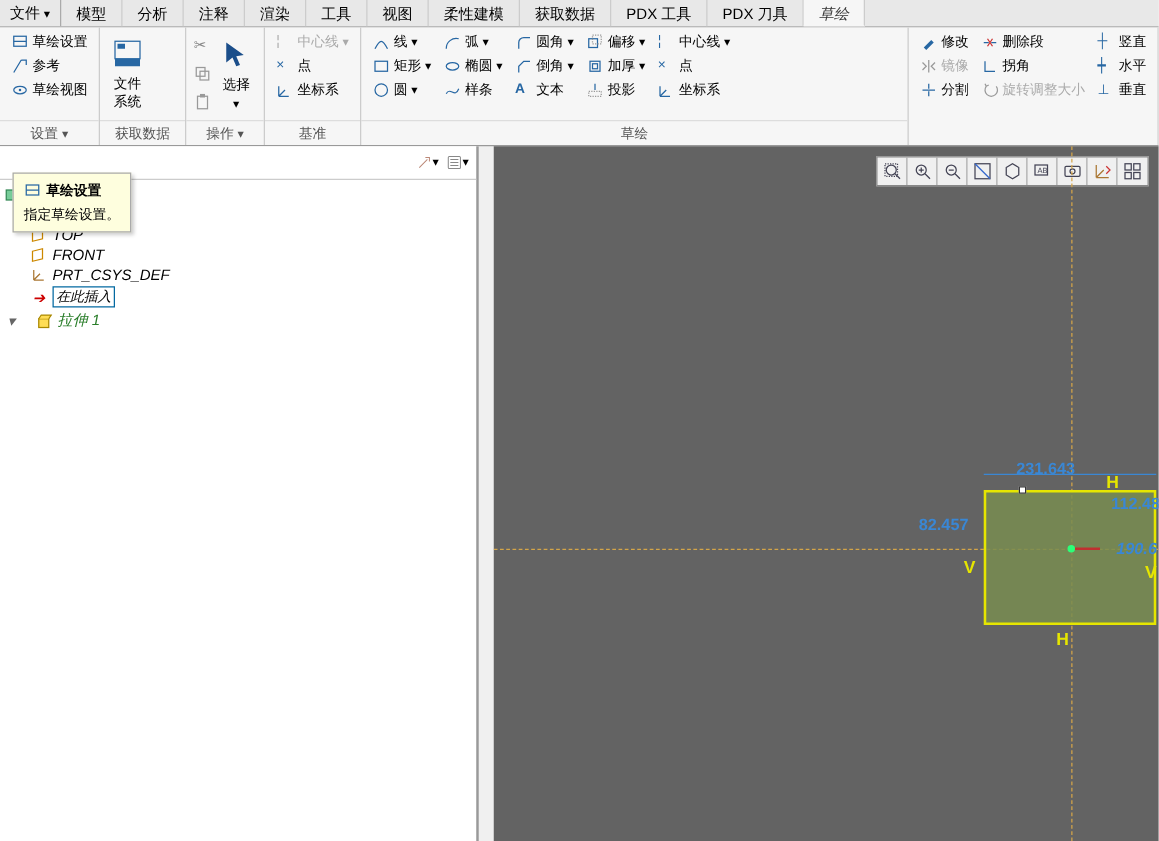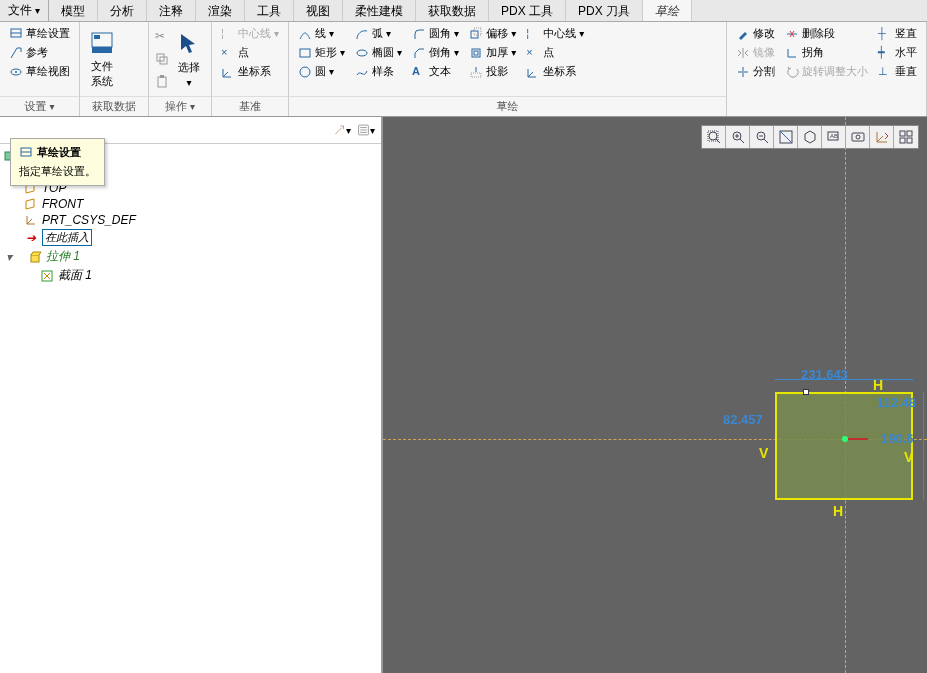--- a/index.html
+++ b/index.html
@@ -34,21 +34,21 @@
 .tree-toolbar { display: flex; justify-content: flex-end; padding: 4px 6px; border-bottom: 1px solid #ccc; gap: 6px; }
 .tree-toolbar .tb-btn { width: 18px; height: 18px; cursor: pointer; display: flex; align-items: center; justify-content: center; }
 .tree { padding: 4px; font-size: 12px; }
 .tree-node { display: flex; align-items: center; gap: 4px; padding: 1px 0; cursor: pointer; font-style: italic; }
 .tree-node .indent { display: inline-block; }
 .tree-node .expander { width: 10px; text-align: center; color: #666; }
 .tree-node .node-icon { width: 14px; height: 14px; display: inline-flex; align-items: center; justify-content: center; }
 .insert-here { border: 1px solid #0369a1; padding: 0 2px; font-size: 11px; }
 
 
-.viewport { flex: 1; background: #636363; position: relative; overflow: hidden; }
+.viewport { flex: 1; background: #636363; position: relative; overflow: hidden; margin-left: 12px; }
 .view-toolbar { position: absolute; top: 8px; right: 8px; display: flex; background: #f0f0f0; border: 1px solid #888; }
 .view-toolbar .vtb { width: 24px; height: 22px; border-right: 1px solid #aaa; display: flex; align-items: center; justify-content: center; cursor: pointer; }
 .view-toolbar .vtb:last-child { border-right: none; }
 
 
 .axis-h { position: absolute; left: 0; right: 0; border-top: 1px dashed #d4a548; }
 .axis-v { position: absolute; top: 0; bottom: 0; border-left: 1px dashed #d4a548; }
 .sketch-rect { position: absolute; border: 2px solid #e6e600; background: rgba(120,140,80,0.85); }
 .constraint-label { position: absolute; color: #e6e600; font-weight: bold; font-size: 14px; }
 .dim-label { position: absolute; color: #3a87d4; font-weight: bold; font-size: 13px; }
@@ -429,30 +429,20 @@
           <span class="expander">▾</span>
           <span class="indent" style="width:6px"></span>
           <span class="node-icon">
             <svg viewBox="0 0 14 14">
               <rect x="3" y="5" width="8" height="7" fill="#fd5" stroke="#a80"></rect>
               <path d="M3 5l2-3h8l-2 3" fill="#fd5" stroke="#a80"></path>
             </svg>
           </span>
           <span style="color:#2a7e2a;">拉伸 1</span>
         </div>
-      <div class="tree-node">
-          <span class="indent" style="width:32px"></span>
-          <span class="node-icon">
-            <svg viewBox="0 0 14 14">
-              <rect x="2" y="2" width="10" height="10" fill="none" stroke="#393"></rect>
-              <path d="M4 4l6 6M10 4l-6 6" stroke="#c80"></path>
-            </svg>
-          </span>
-          <span>截面 1</span>
-        </div>
     </div>
   </div>
 
   <div class="viewport">
 
     <div class="view-toolbar">
       <div class="vtb">
           <svg width="16" height="16" viewBox="0 0 16 16">
             <circle cx="7" cy="7" r="4" fill="none" stroke="#445"></circle>
             <path d="M10 10l4 4" stroke="#445"></path>
@@ -515,21 +505,21 @@
 
     <div class="sketch-rect" style="left:392px; top:275px; width:138px; height:108px;"></div>
 
     <div class="dim-line" style="left:392px; top:262px; width:138px; height:1px;"></div>
     <div class="dim-label" style="left:418px; top:250px;">231.643</div>
 
     <div class="dim-label" style="left:340px; top:295px;">82.457</div>
 
     <div class="dim-line" style="left:540px; top:275px; width:1px; height:108px;"></div>
     <div class="dim-label" style="left:494px; top:278px;">112.48</div>
-    <div class="dim-label" style="left:498px; top:314px;">190.6</div>
+    <div class="dim-label" style="left:498px; top:314px;font-style:italic;">190.6</div>
 
     <div class="constraint-label" style="left:490px; top:260px;">H</div>
     <div class="constraint-label" style="left:450px; top:386px;">H</div>
     <div class="constraint-label" style="left:376px; top:328px;">V</div>
     <div class="constraint-label" style="left:521px; top:332px;">V</div>
 
     <div class="handle" style="left:420px; top:272px;"></div>
 
     <div class="origin-dot" style="left:459px; top:319px;"></div>
     <div class="origin-arrow" style="left:465px; top:321px;"></div>

